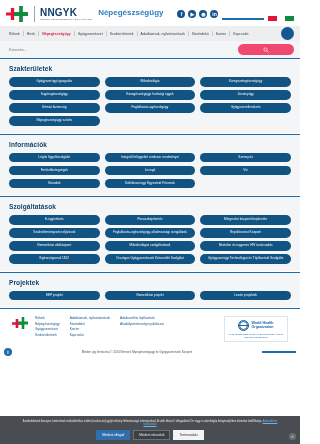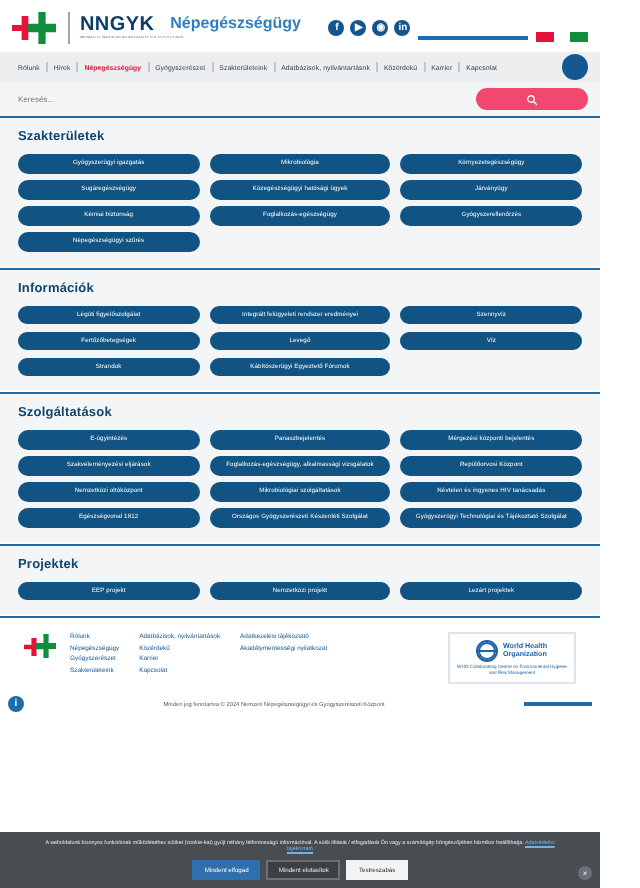--- a/index.html
+++ b/index.html
@@ -32,21 +32,21 @@
   .cross-green {
     position: absolute; left: 8px; top: 1px;
     width: 14px; height: 16px;
     background: #0f8c3c;
     clip-path: polygon(37% 0,63% 0,63% 37%,100% 37%,100% 63%,63% 63%,63% 100%,37% 100%,37% 63%,0 63%,0 37%,37% 37%);
   }
   .logo-divider {
     width: 1px; height: 16px; background: #9aa6b2; margin: 0 5px 0 2px;
   }
   .brand-block { display: flex; flex-direction: column; justify-content: center; }
-  .brand-row { display: flex; align-items: flex-start; gap: 8px; }
+  .brand-row { display: flex; align-items: center; gap: 21px; }
   .brand-acronym {
     font-size: 10px; font-weight: bold; color: #0d3d6b; letter-spacing: .2px;
   }
   .brand-sub {
     font-size: 8px; color: #2f7fc1; font-weight: 600;
   }
   .brand-longname {
     font-size: 2.2px; color: #5a6b7a; letter-spacing: .1px; line-height: 1.5;
     white-space: nowrap; overflow: hidden; max-width: 52px;
   }

